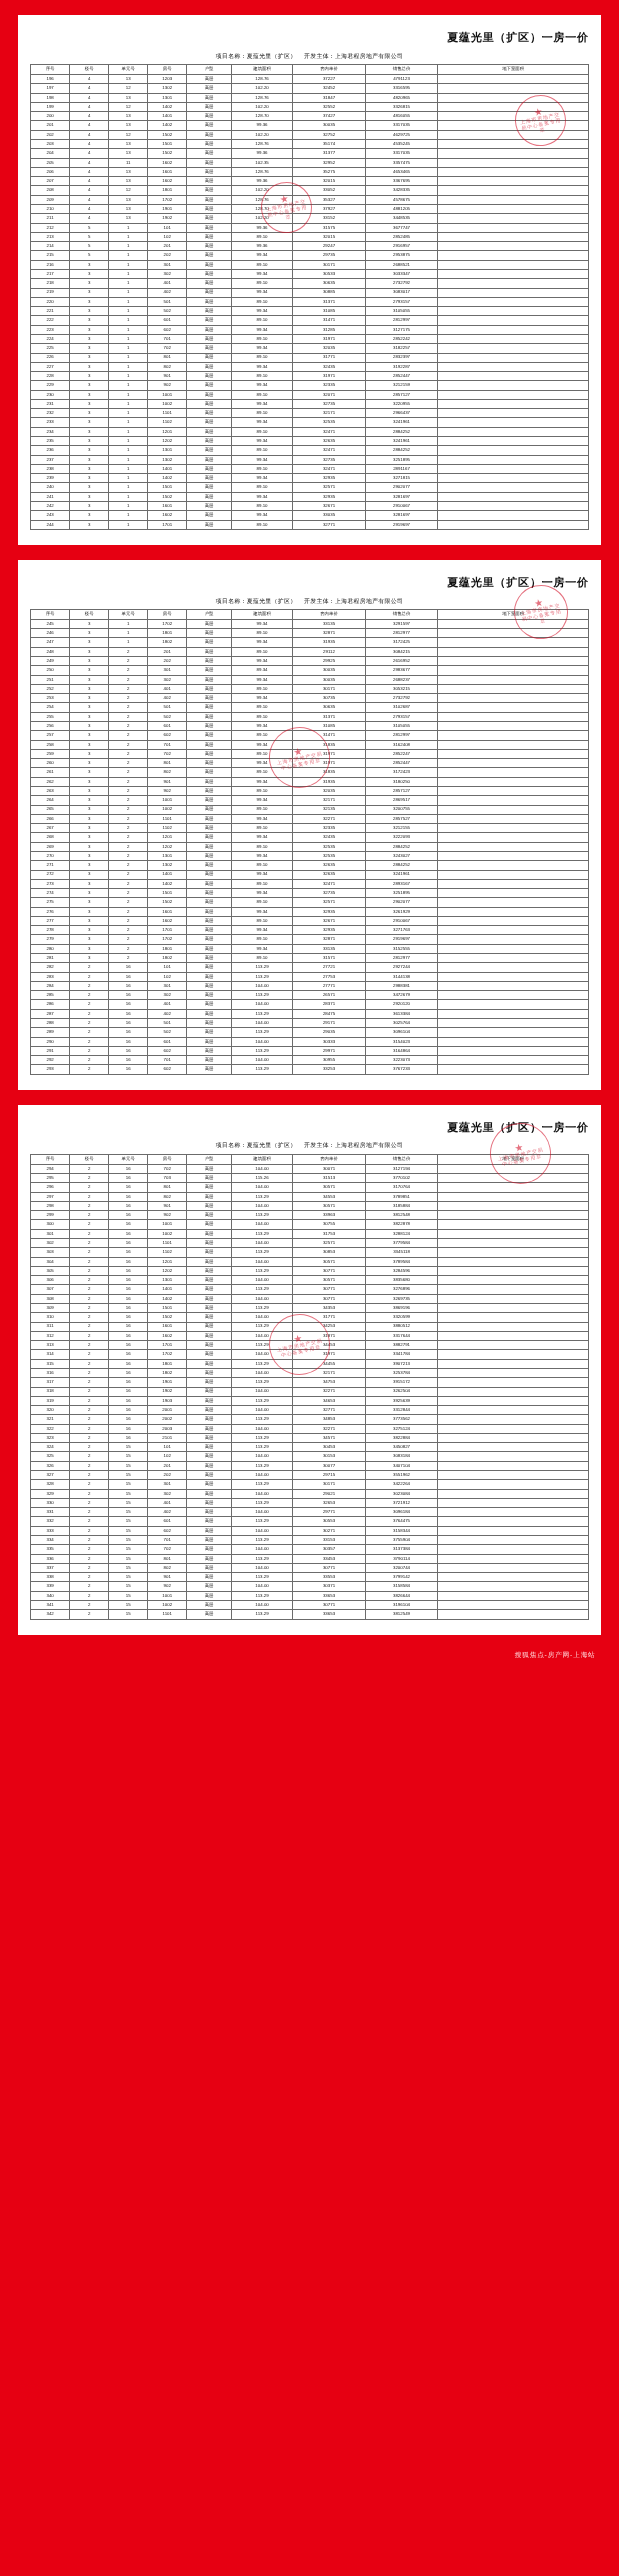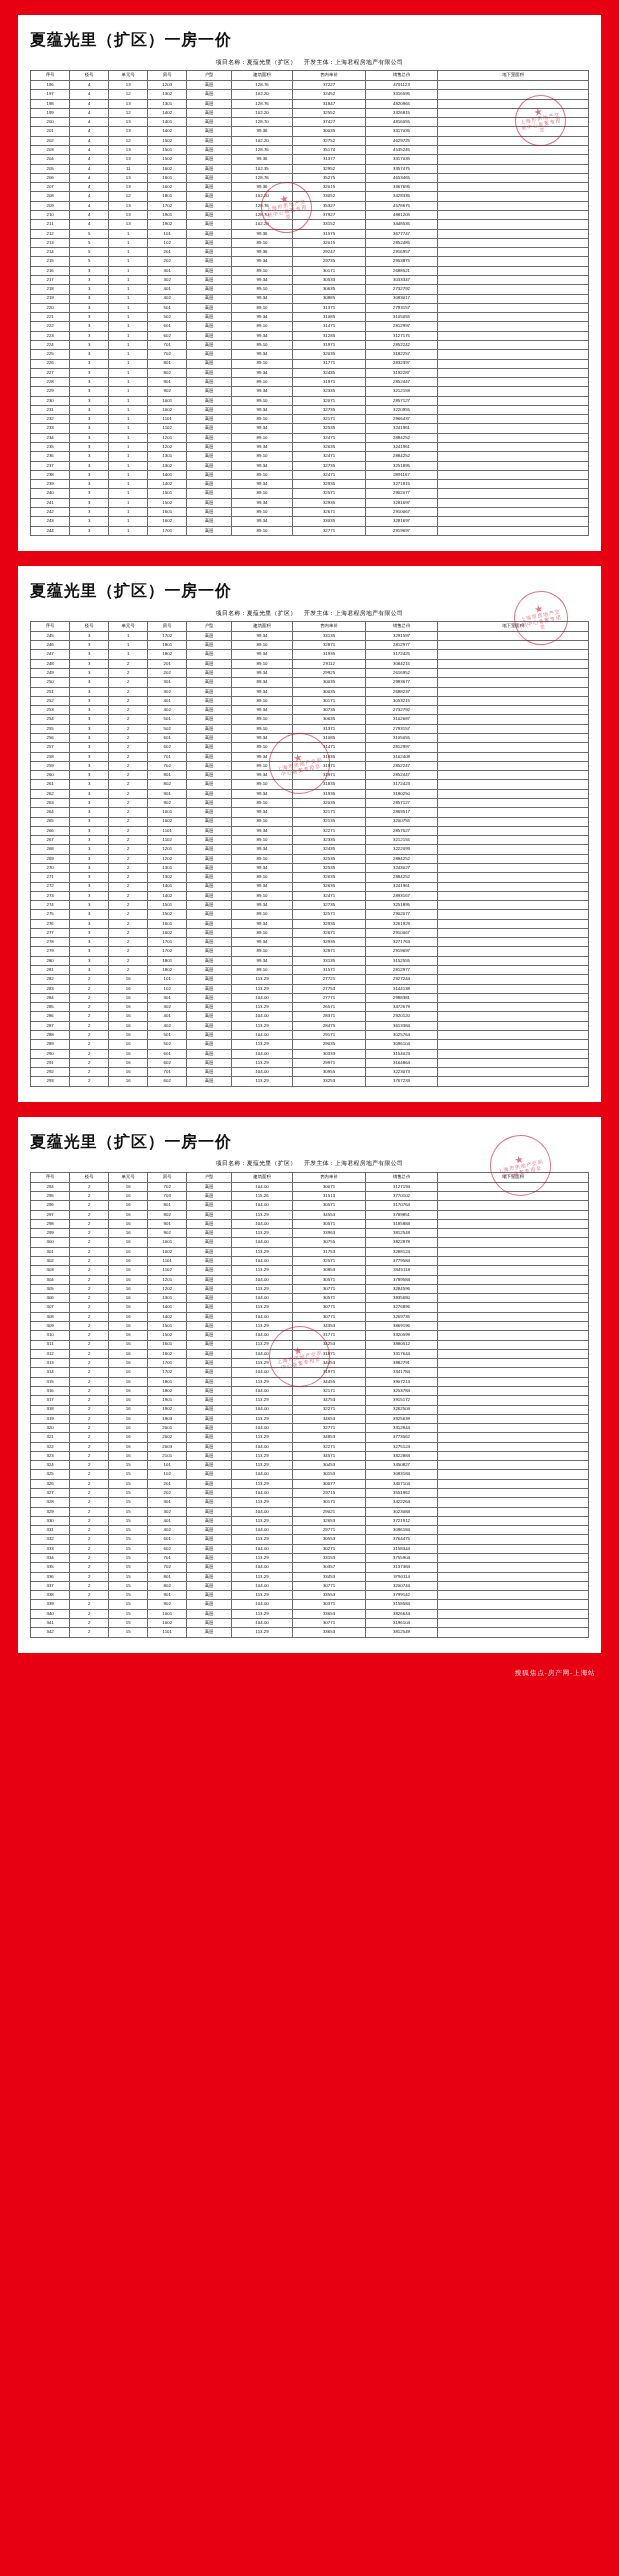--- a/index.html
+++ b/index.html
@@ -17,22 +17,22 @@
   }
   .sheet{
     background:#ffffff;
     margin:15px 18.4px;
     padding:11.7px 11.7px 15px 11.7px;
     box-sizing:border-box;
     position:relative;
     overflow:hidden;
   }
   .sheet-title{
-    text-align:left;
-    font-size:16px;
+    text-align:right;
+    font-size:11px;
     font-weight:bold;
     letter-spacing:0.8px;
     margin:3.3px 0 6.7px 0;
     font-family:"Liberation Serif", serif;
   }
   .sheet-sub{
     text-align:center;
     font-size:5.9px;
     margin:0 0 3.3px 0;
     letter-spacing:0.3px;

